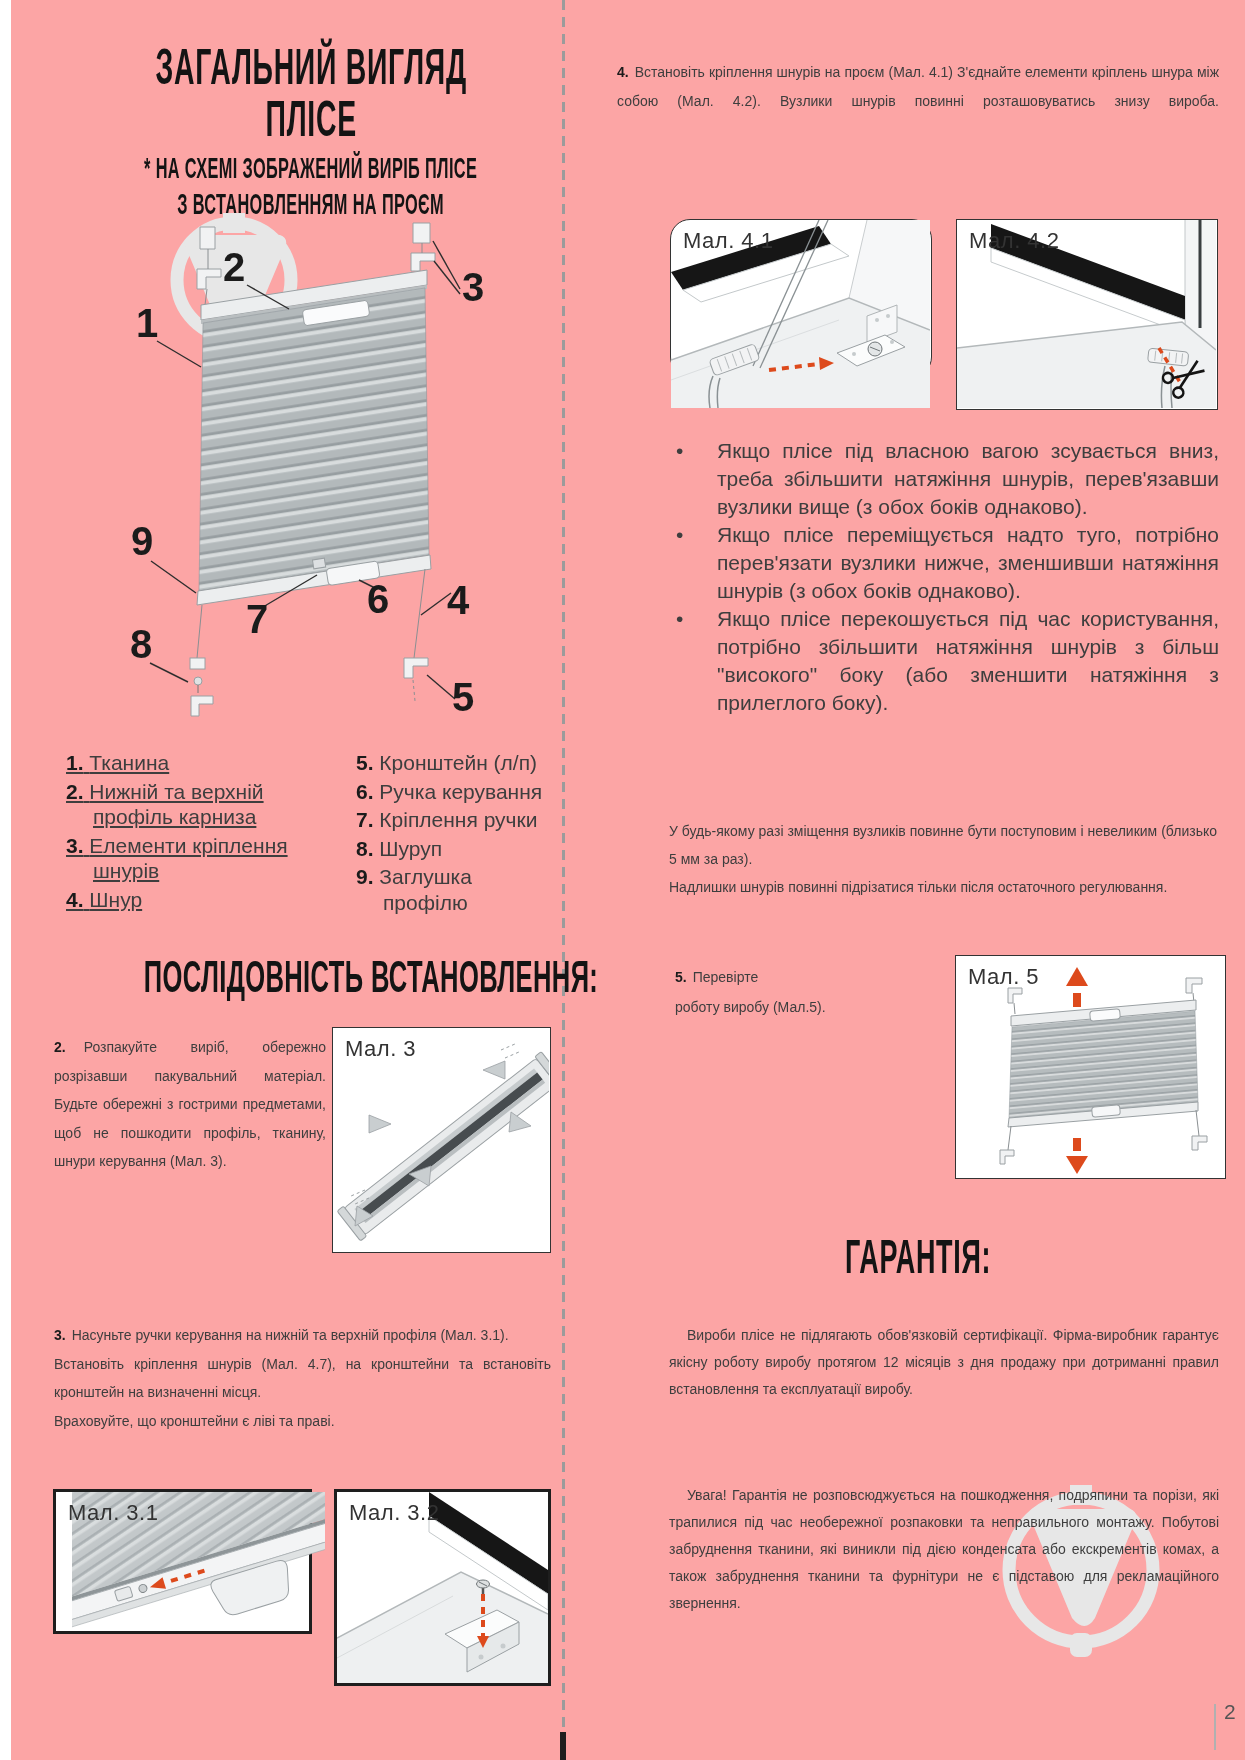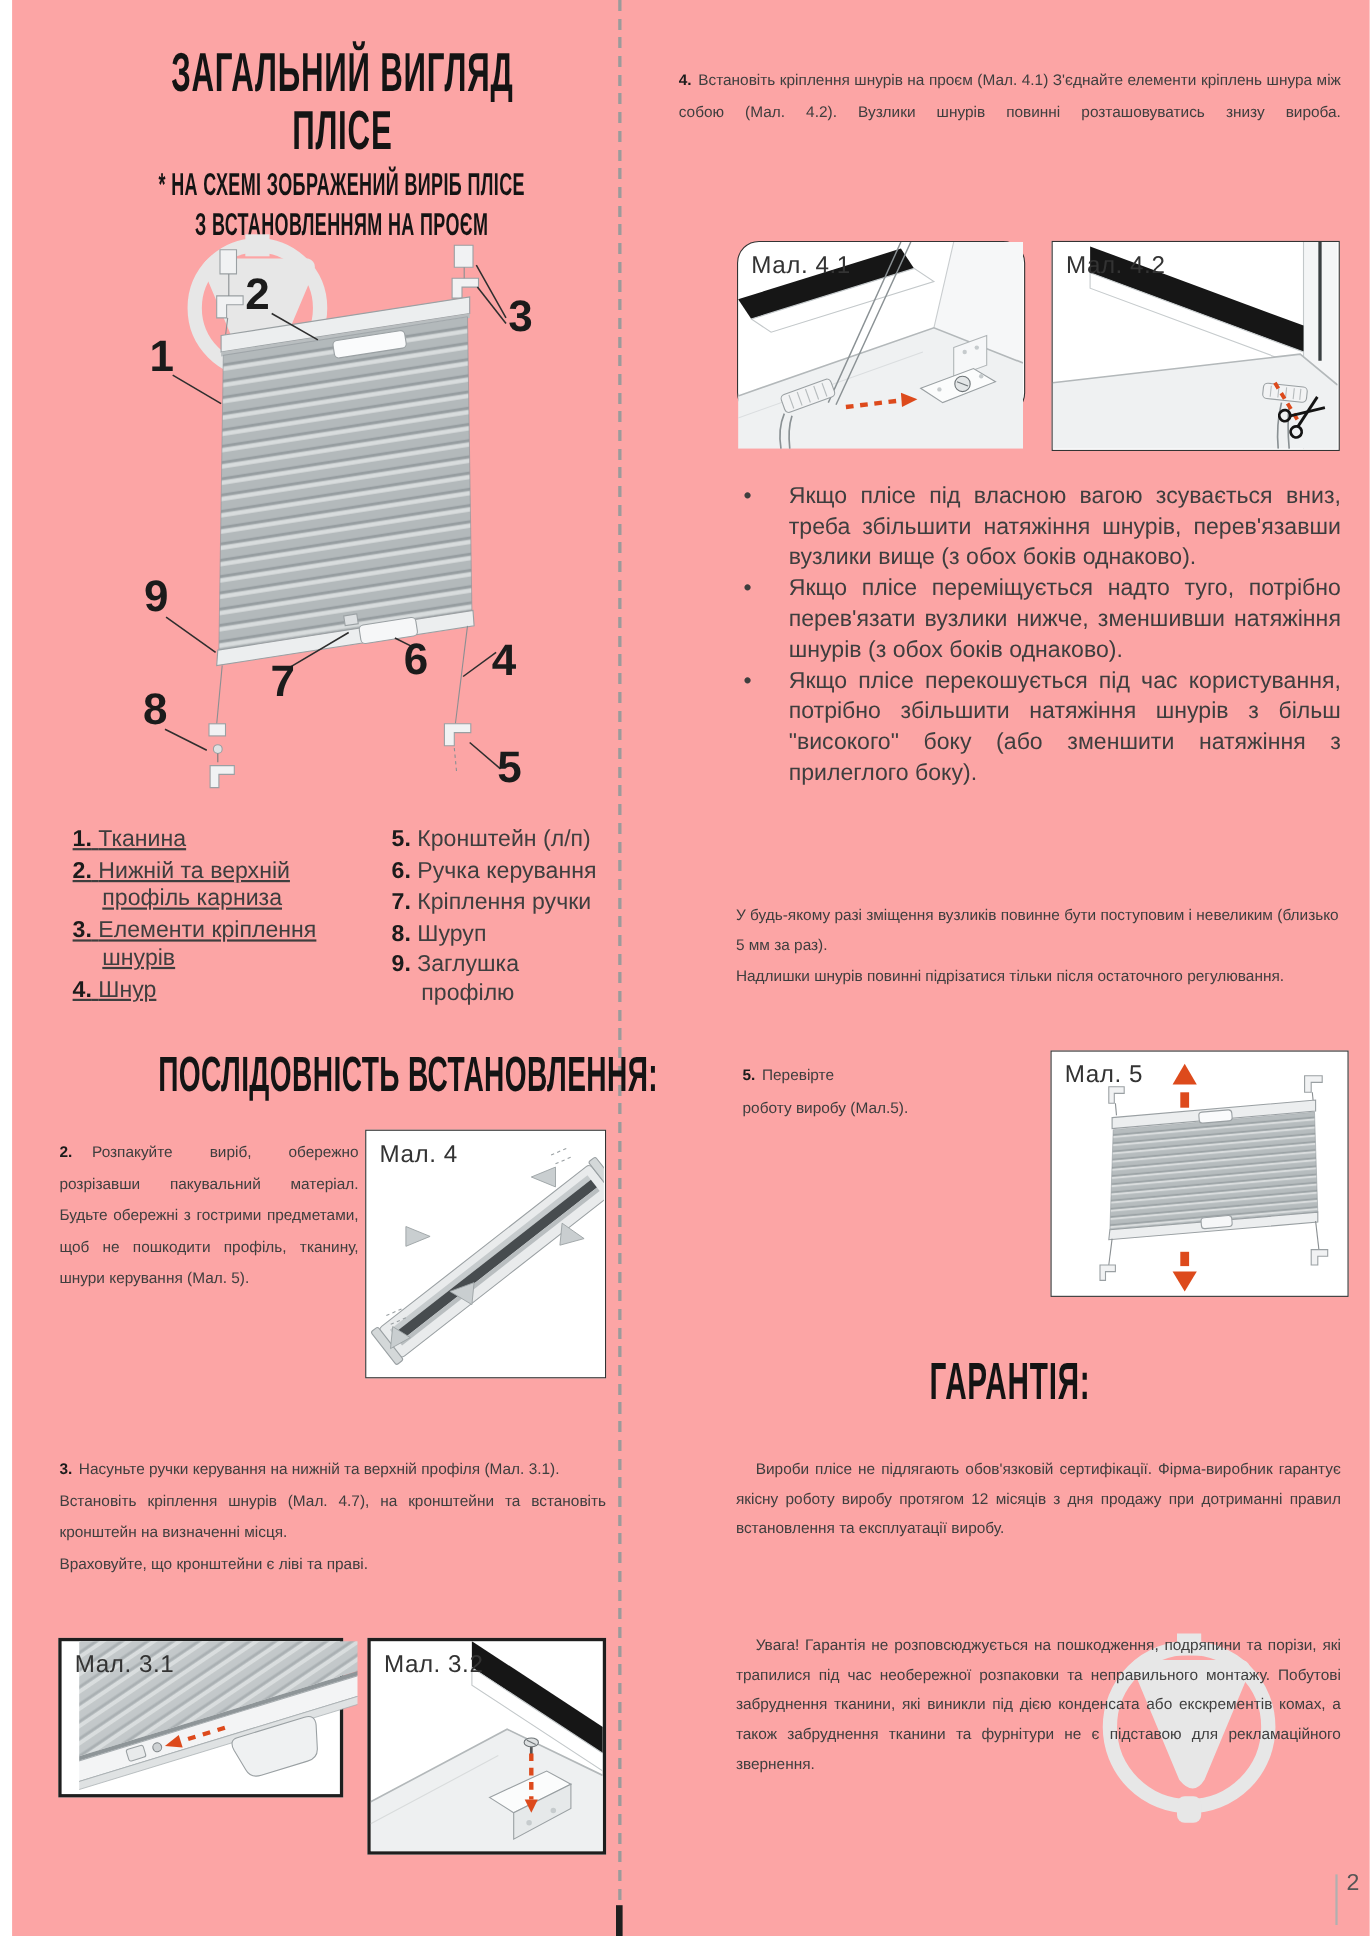--- a/index.html
+++ b/index.html
@@ -146,21 +146,21 @@
     <div class="leg-item"><b class="num">7.</b> <span>Кріплення ручки</span></div>
     <div class="leg-item"><b class="num">8.</b> <span>Шуруп</span></div>
     <div class="leg-item"><b class="num">9.</b> <span>Заглушка профілю</span></div>
   </div>
 
   <div class="abs center" style="left:40px;top:953px;width:520px;">
     <span class="disp t3">ПОСЛІДОВНІСТЬ ВСТАНОВЛЕННЯ:</span>
   </div>
 
   <div class="abs body" style="left:43px;top:1033px;width:272px;">
-    <span class="num mr18">2.</span><span>Розпакуйте виріб, обережно розрізавши пакувальний матеріал. Будьте обережні з гострими предметами, щоб не пошкодити профіль, тканину, шнури керування (Мал. 5).</span>
+    <span class="num mr18">2.</span><span>Розпакуйте виріб, обережно розрізавши пакувальний матеріал. Будьте обережні з гострими предметами, щоб не пошкодити профіль, тканину, шнури керування (Мал. 3).</span>
   </div>
 
   <div class="fig b-thin" style="left:321px;top:1027px;width:219px;height:226px;">
     <svg width="216" height="222" viewBox="0 0 216 222">
       <g transform="translate(26,190) rotate(-38)">
         <rect x="-6" y="-17" width="244" height="34" rx="4" fill="#e9ebec" stroke="#9aa0a3"></rect>
         <rect x="2" y="-10" width="228" height="5" fill="#c6cbcd"></rect>
         <rect x="2" y="-5" width="228" height="9" fill="#474c4f"></rect>
         <rect x="2" y="4" width="228" height="4" fill="#b9bec0"></rect>
         <rect x="-13" y="-19" width="8" height="38" rx="2" fill="#d4d8d9" stroke="#9aa0a3"></rect>
@@ -171,21 +171,21 @@
         <path d="M178 84 l20 14 l-22 6 z"></path>
         <path d="M58 96 l-22 9 v-18 z"></path>
         <path d="M96 158 l-20 -12 l22 -8 z"></path>
         <path d="M40 188 l-18 10 l2 -20 z"></path>
       </g>
       <g stroke="#9aa0a3" stroke-dasharray="3 3" fill="none">
         <path d="M168 22 l14 -6 M172 30 l14 -6"></path>
         <path d="M36 170 l-14 6 M32 162 l-14 6"></path>
       </g>
     </svg>
-    <div class="figlab">Мал. 4</div>
+    <div class="figlab">Мал. 3</div>
   </div>
 
   <div class="abs body" style="left:43px;top:1305px;width:497px;margin-top:16px;">
     <div><span class="num mr6">3.</span><span>Насуньте ручки керування на нижній та верхній профіля (Мал. 3.1).</span></div>
     <div>Встановіть кріплення шнурів (Мал. 4.7), на кронштейни та встановіть кронштейн на визначенні місця.</div>
     <div style="text-align:left;">Враховуйте, що кронштейни є ліві та праві.</div>
   </div>
 
   <div class="fig b-thick" style="left:42px;top:1489px;width:259px;height:145px;padding-left:16px;">
     <svg width="253" height="191" viewBox="0 0 253 191">

